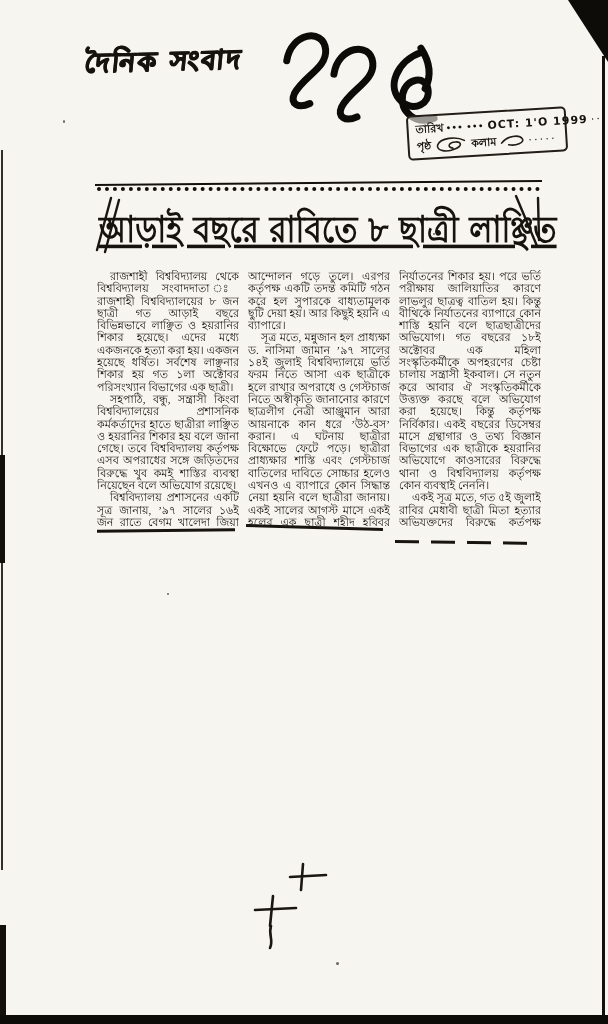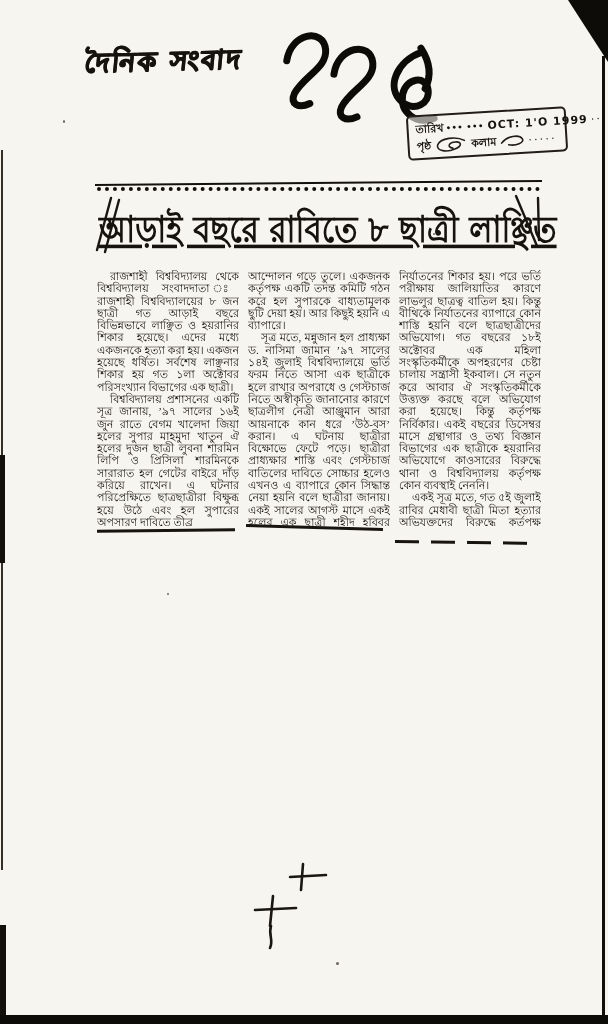--- a/index.html
+++ b/index.html
@@ -124,24 +124,25 @@
         <path d="M425,8 L446,58"></path>
         <path d="M447,10 L448,52"></path>
       </g>
     </svg>
 
     <div class="headline">আড়াই বছরে রাবিতে ৮ ছাত্রী লাঞ্ছিত</div>
 
     <div class="cols">
       <div class="col">
         <p>রাজশাহী বিশ্ববিদ্যালয় থেকে বিশ্ববিদ্যালয় সংবাদদাতা ঃ রাজশাহী বিশ্ববিদ্যালয়ের ৮ জন ছাত্রী গত আড়াই বছরে বিভিন্নভাবে লাঞ্ছিত ও হয়রানির শিকার হয়েছে। এদের মধ্যে একজনকে হত্যা করা হয়। একজন হয়েছে ধর্ষিত। সর্বশেষ লাঞ্ছনার শিকার হয় গত ১লা অক্টোবর পরিসংখ্যান বিভাগের এক ছাত্রী।</p>
+        <p>সহপাঠি, বন্ধু, সন্ত্রাসী কিংবা বিশ্ববিদ্যালয়ের প্রশাসনিক কর্মকর্তাদের হাতে ছাত্রীরা লাঞ্ছিত ও হয়রানির শিকার হয় বলে জানা গেছে। তবে বিশ্ববিদ্যালয় কর্তৃপক্ষ এসব অপরাধের সঙ্গে জড়িতদের বিরুদ্ধে খুব কমই শাস্তির ব্যবস্থা নিয়েছেন বলে অভিযোগ রয়েছে।</p>
         <p>বিশ্ববিদ্যালয় প্রশাসনের একটি সূত্র জানায়, ’৯৭ সালের ১৬ই জুন রাতে বেগম খালেদা জিয়া হলের সুপার মাহমুদা খাতুন ঐ হলের দুজন ছাত্রী লুবনা শারমিন লিপি ও প্রিসিলা শারমিনকে সারারাত হল গেটের বাইরে দাঁড় করিয়ে রাখেন। এ ঘটনার পরিপ্রেক্ষিতে ছাত্রছাত্রীরা বিক্ষুব্ধ হয়ে উঠে এবং হল সুপারের অপসারণ দাবিতে তীব্র</p>
       </div>
       <div class="col">
-        <p class="cont">আন্দোলন গড়ে তুলে। একজনক কর্তৃপক্ষ একটি তদন্ত কমিটি গঠন করে হল সুপারকে বাধ্যতামূলক ছুটি দেয়া হয়। আর কিছুই হয়নি এ ব্যাপারে।</p>
+        <p class="cont">আন্দোলন গড়ে তুলে। এরপর কর্তৃপক্ষ একটি তদন্ত কমিটি গঠন করে হল সুপারকে বাধ্যতামূলক ছুটি দেয়া হয়। আর কিছুই হয়নি এ ব্যাপারে।</p>
         <p>সূত্র মতে, মন্নুজান হল প্রাধ্যক্ষা ড. নাসিমা জামান ’৯৭ সালের ১৪ই জুলাই বিশ্ববিদ্যালয়ে ভর্তি ফরম নিতে আসা এক ছাত্রীকে হলে রাখার অপরাধে ও গেস্টচার্জ নিতে অস্বীকৃতি জানানোর কারণে ছাত্রলীগ নেত্রী আঞ্জুমান আরা আয়নাকে কান ধরে ’উঠ-বস’ করান। এ ঘটনায় ছাত্রীরা বিক্ষোভে ফেটে পড়ে। ছাত্রীরা প্রাধ্যক্ষার শাস্তি এবং গেস্টচার্জ বাতিলের দাবিতে সোচ্চার হলেও এখনও এ ব্যাপারে কোন সিদ্ধান্ত নেয়া হয়নি বলে ছাত্রীরা জানায়। একই সালের আগস্ট মাসে একই হলের এক ছাত্রী শহীদ হবিবুর রহমান হলে প্রেমিকের কক্ষে গিয়ে ধর্ষিত হয়। পরে কর্তৃপক্ষ অত্যন্ত গোপনে দু’জনের মধ্যে বিয়ের ব্যবস্থা করে বিষয়টির সুরাহা করে।</p>
 
       </div>
       <div class="col">
         <p class="cont">নির্যাতনের শিকার হয়। পরে ভর্তি পরীক্ষায় জালিয়াতির কারণে লাভলুর ছাত্রত্ব বাতিল হয়। কিন্তু বীথিকে নির্যাতনের ব্যাপারে কোন শাস্তি হয়নি বলে ছাত্রছাত্রীদের অভিযোগ। গত বছরের ১৮ই অক্টোবর এক মহিলা সংস্কৃতিকর্মীকে অপহরণের চেষ্টা চালায় সন্ত্রাসী ইকবাল। সে নতুন করে আবার ঐ সংস্কৃতিকর্মীকে উত্ত্যক্ত করছে বলে অভিযোগ করা হয়েছে। কিন্তু কর্তৃপক্ষ নির্বিকার। একই বছরের ডিসেম্বর মাসে গ্রন্থাগার ও তথ্য বিজ্ঞান বিভাগের এক ছাত্রীকে হয়রানির অভিযোগে কাওসারের বিরুদ্ধে থানা ও বিশ্ববিদ্যালয় কর্তৃপক্ষ কোন ব্যবস্থাই নেননি।</p>
         <p>একই সূত্র মতে, গত ৫ই জুলাই রাবির মেধাবী ছাত্রী মিতা হত্যার অভিযুক্তদের বিরুদ্ধে কর্তৃপক্ষ কোন শাস্তিমূলক ব্যবস্থা গ্রহণ করেননি। সর্বশেষ গত ১লা অক্টোবরে ছাত্রী লাঞ্ছনাকারী পলিন ক্যাম্পাসে এখনও বুক ফুলিয়ে ঘুরে বেড়াচ্ছে বলে ছাত্ররা জানিয়েছে।</p>
 
       </div>
     </div>
 

